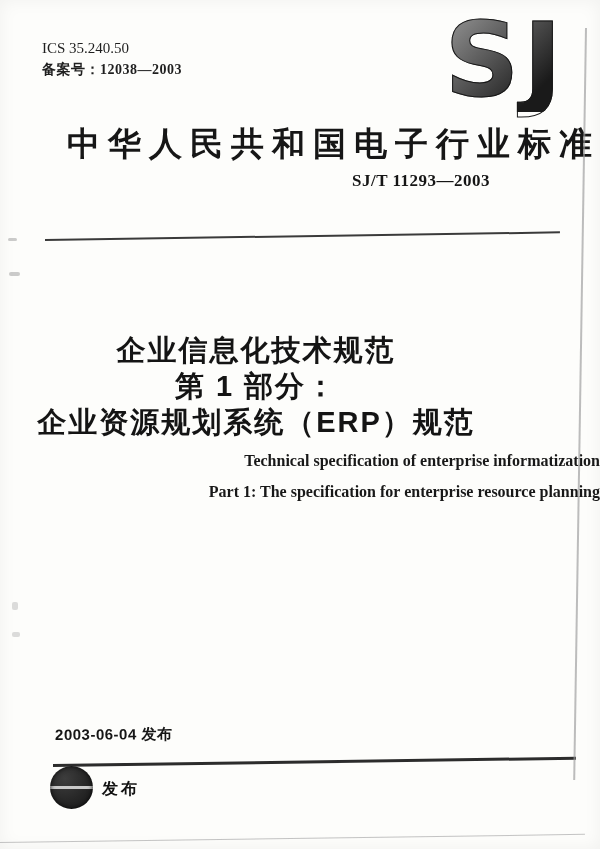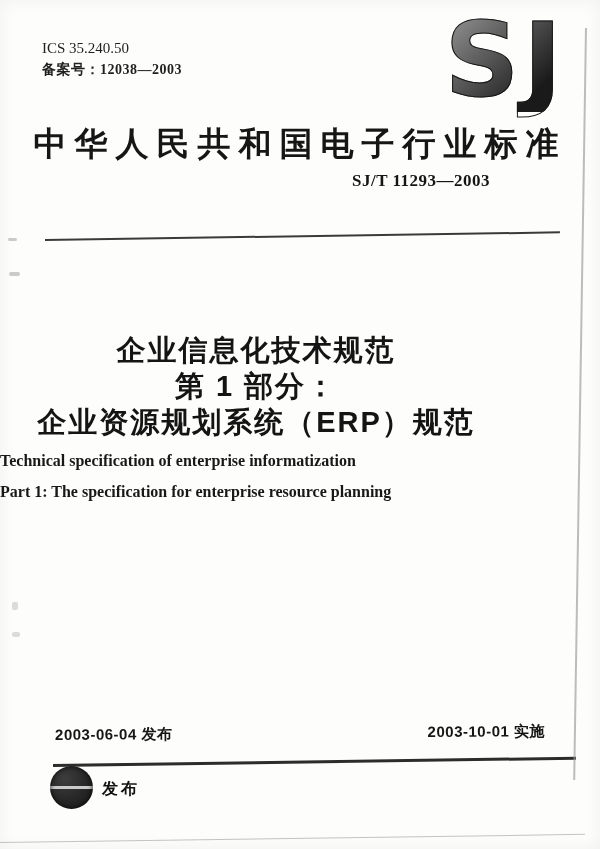--- a/index.html
+++ b/index.html
@@ -41,21 +41,21 @@
       -webkit-background-clip: text;
       background-clip: text;
       color: transparent;
       text-shadow: none;
     }
   }
 
   
   .std-heading {
     position: absolute; left: 0; top: 122px; width: 600px;
-    text-align: center;
+    text-align: right;
     font-weight: bold; font-size: 33px;
     letter-spacing: 8px; padding-left: 0; box-sizing: border-box;
     color: #161616;
     white-space: nowrap;
   }
   .std-number {
     position: absolute; right: 110px; top: 171px;
     font-family: "Liberation Serif", serif;
     font-weight: bold; font-size: 17px; color: #151515;
     letter-spacing: 0.5px;
@@ -75,21 +75,21 @@
   
   .doc-title {
     position: absolute; left: 0; top: 332px; width: 512px;
     text-align: center;
     font-weight: bold; font-size: 29px; line-height: 36px;
     letter-spacing: 2px; color: #141414;
     white-space: nowrap;
   }
   .doc-title-en {
     position: absolute; left: 0; top: 451px; width: 600px;
-    text-align: left;
+    text-align: right;
     font-family: "Liberation Serif", serif;
     font-weight: bold; font-size: 16px; line-height: 20px;
     color: #181818;
   }
   .doc-title-en .en-line2 { margin-top: 11px; }
 
   
   .dates-row {
     position: absolute; left: 55px; top: 726px; width: 490px;
     display: flex; justify-content: space-between;
@@ -167,24 +167,20 @@
   <div class="doc-title-en">
     <div class="en-line1">Technical specification of enterprise informatization</div>
     <div class="en-line2">Part 1: The specification for enterprise resource planning</div>
   </div>
 
   <div class="dates-row">
     <div>
       <span>2003-06-04</span>
       <span>发布</span>
     </div>
-    <div>
-      <span>2003-10-01</span>
-      <span>实施</span>
-    </div>
   </div>
 
   <div class="rule rule-footer"></div>
 
   <div class="footer-row">
     <div class="seal"></div>
     <div class="publisher-label">发布</div>
   </div>
 
   <div class="scan-edge-right"></div>

